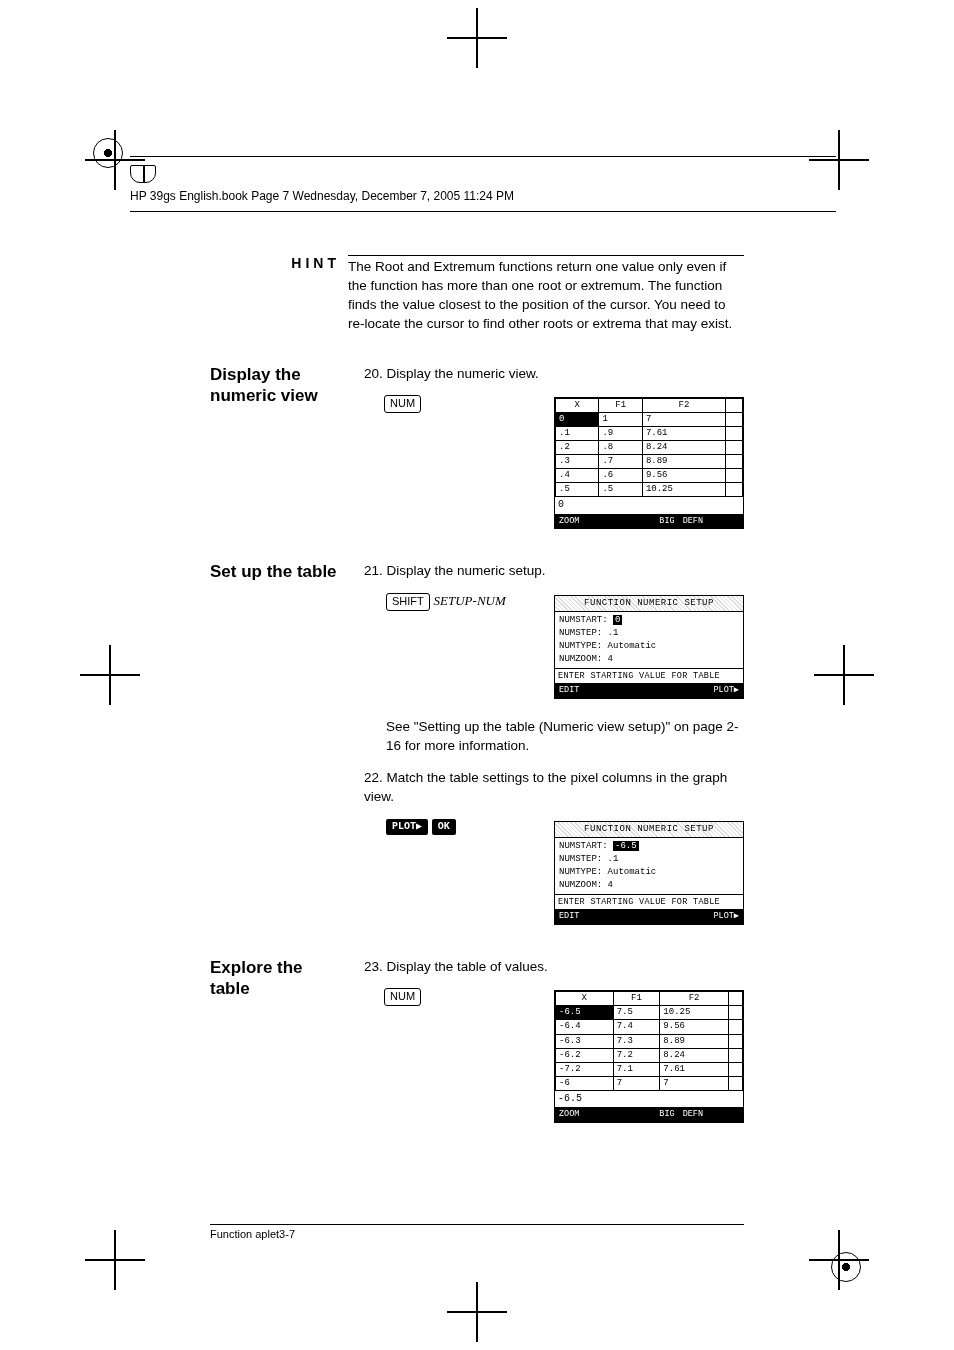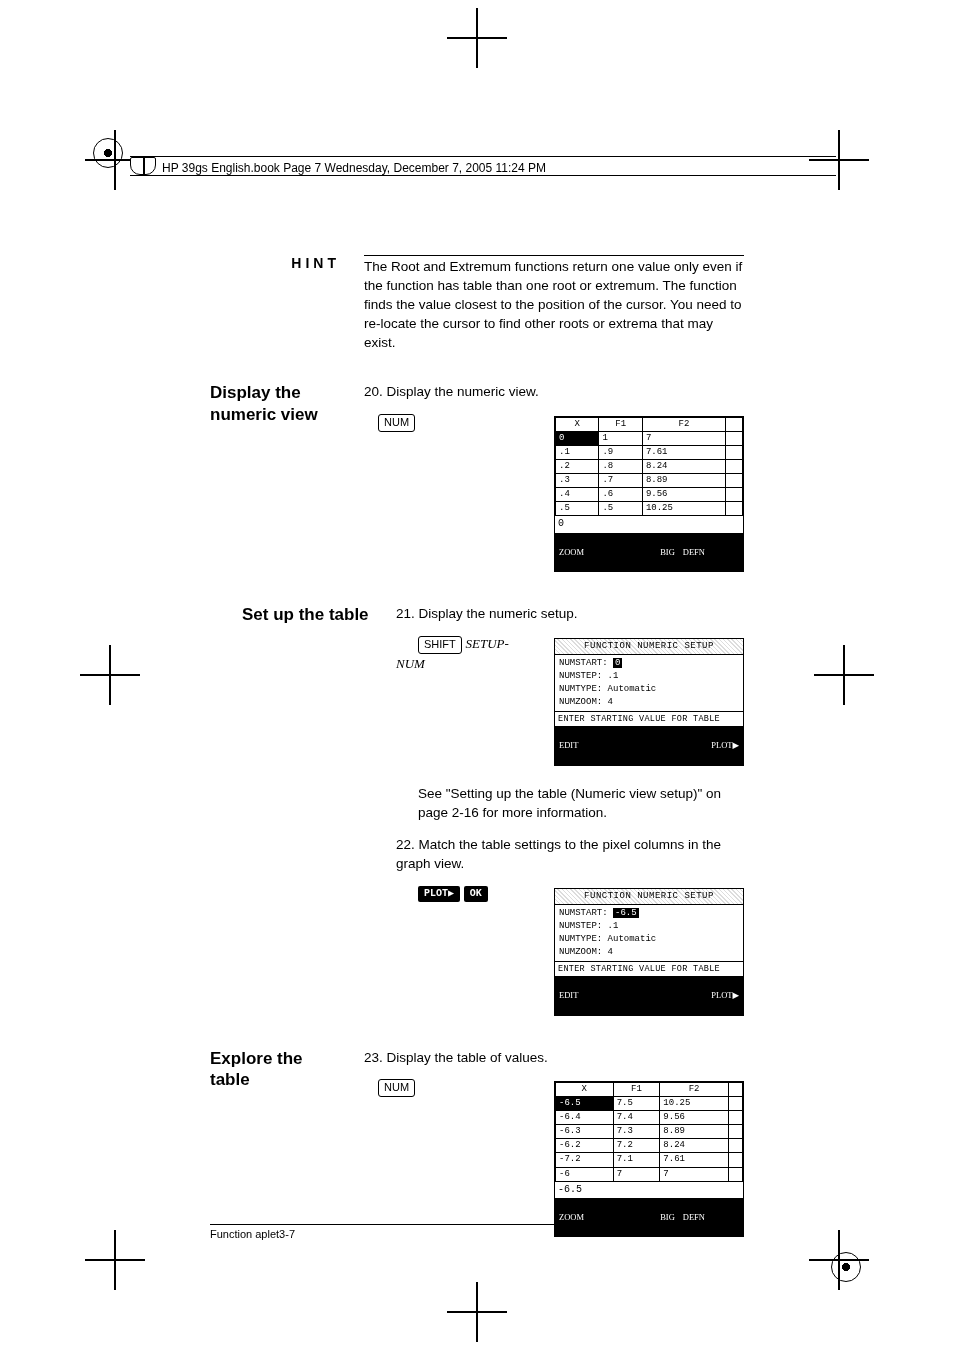--- a/index.html
+++ b/index.html
@@ -38,39 +38,39 @@
   .crop-bm { bottom: 8px; left: 50%; transform: translateX(-50%); }
   .crop-ml { top: 50%; left: 80px; transform: translateY(-50%); }
   .crop-mr { top: 50%; right: 80px; transform: translateY(-50%); }
   .corner-circ-tl { position:absolute; top:138px; left:93px; }
   .corner-circ-br2 { position:absolute; bottom:68px; right:93px; }
   .header-bar {
     position: absolute;
     top: 156px; left: 130px; right: 118px;
     border-top: 1px solid #000;
     border-bottom: 1px solid #000;
-    padding: 0 0;
+    padding: 8px 0;
     font-family: Arial, sans-serif;
     font-size: 12px;
-    display: flex; align-items: flex-end; gap: 6px;
+    display: flex; align-items: flex-start; gap: 6px; flex-direction: column;
   }
   .header-bar .book-icon {
     width: 26px; height: 18px; border: 1.5px solid #000;
     border-radius: 2px 2px 10px 10px;
     position: relative;
     background: linear-gradient(#fff,#fff);
   }
   .header-bar .book-icon::after {
     content:""; position:absolute; left:50%; top:0; bottom:0; width:1.5px; background:#000;
   }
   .page {
     position: absolute;
     top: 200px; left: 210px; right: 210px; bottom: 110px;
   }
-  .hint-row { display:flex; gap:24px; margin-top: 55px; }
+  .hint-row { display:flex; gap:8px; margin-top: 55px; }
   .hint-label {
     font-family: "Arial Narrow", Arial, sans-serif;
     font-weight: bold; letter-spacing: 4px; font-size: 14px;
     width: 130px; text-align: right; flex-shrink: 0;
   }
   .hint-text {
     font-family: Arial, sans-serif; font-size: 13.5px; line-height: 1.4;
     border-top: 1px solid #000; padding-top: 2px;
     flex: 1;
   }
@@ -80,38 +80,38 @@
     width: 130px; flex-shrink: 0; line-height: 1.25;
   }
   .section .content {
     font-family: Arial, sans-serif; font-size: 13.5px; line-height: 1.45;
     flex: 1;
   }
   .numlist { margin-bottom: 8px; }
   .keybox {
     display: inline-block; border: 1px solid #000; border-radius: 3px;
     padding: 0 5px; font-family: Arial, sans-serif; font-size: 11px;
-    margin-top: 4px; margin-left: 14px;
+    margin-top: 4px; margin-left: 20px;
   }
   .italic { font-style: italic; font-family: Georgia, serif; }
   .calc {
     width: 190px; border: 1.5px solid #000; margin-top: 6px;
     font-family: "Courier New", monospace; font-size: 9px;
     background: #fff;
   }
   .calc-title {
     text-align: center; font-size: 9px; letter-spacing: 0.5px;
     border-bottom: 1px solid #000; padding: 1px 2px;
     background: repeating-linear-gradient(45deg,#ddd,#ddd 1px,#fff 1px,#fff 3px);
   }
   .calc-body { padding: 2px 4px; min-height: 40px; }
   .calc-body .hl { background:#000; color:#fff; padding:0 2px; }
   .calc-msg { font-size: 8.5px; padding: 1px 3px; border-top:1px solid #000; letter-spacing:0.3px;}
   .calc-menu { display:flex; background:#000; color:#fff; font-size:8.5px; }
-  .calc-menu span { padding: 13px 4px; font-family: Liberation Serif, serif; }
+  .calc-menu span { padding: 1px 4px; }
   .calc-menu .sp { flex:1; }
   .calc-table { width:100%; border-collapse:collapse; font-size:9px; }
   .calc-table th, .calc-table td { border:1px solid #000; padding: 0 3px; text-align:left; height:11px; white-space: nowrap;}
   .calc-table th { font-weight:normal; text-align:center;}
   .calc-table td.hl { background:#000;color:#fff;}
   .calc-status { padding:1px 3px; font-size:10px; }
   .screenshot-wrap { display:flex; justify-content:flex-end; }
   .softkey {
     display:inline-block; background:#000; color:#fff; font-family:"Courier New",monospace;
     font-size:10px; font-weight:bold; padding:1px 6px; border-radius:2px;
@@ -163,21 +163,21 @@
 
 <div class="header-bar">
   <span class="book-icon"></span>
   <span>HP 39gs English.book  Page 7  Wednesday, December 7, 2005  11:24 PM</span>
 </div>
 
 <div class="page">
 
   <div class="hint-row">
     <div class="hint-label">HINT</div>
-    <div class="hint-text">The Root and Extremum functions return one value only even if the function has table than one root or extremum. The function finds the value closest to the position of the cursor. You need to re-locate the cursor to find other roots or extrema that may exist.</div>
+    <div class="hint-text">The Root and Extremum functions return one value only even if the function has more than one root or extremum. The function finds the value closest to the position of the cursor. You need to re-locate the cursor to find other roots or extrema that may exist.</div>
   </div>
 
   <div class="section">
     <div class="side-title">Display the numeric view</div>
     <div class="content">
       <div class="numlist">20. Display the numeric view.</div>
       <div style="display:flex; gap:20px; align-items:flex-start;">
         <div>
           <span class="keybox">NUM</span>
         </div>
@@ -237,21 +237,21 @@
                 <span>BIG</span>
                 <span>DEFN</span>
                 <span class="sp"></span>
               </div>
           </div>
         </div>
       </div>
     </div>
   </div>
 
-  <div class="section" style="margin-top:32px;margin-left:32px;">
+  <div class="section" style="margin-top:32px;">
     <div class="side-title">Set up the table</div>
     <div class="content">
       <div class="numlist">21. Display the numeric setup.</div>
       <div style="display:flex; gap:24px; align-items:flex-start;">
         <div>
           <span class="keybox" style="margin-left:22px;">SHIFT</span>
           <span class="italic" style="font-size:13px;">SETUP-NUM</span>
         </div>
         <div class="screenshot-wrap" style="flex:1;">
           <div class="calc">

